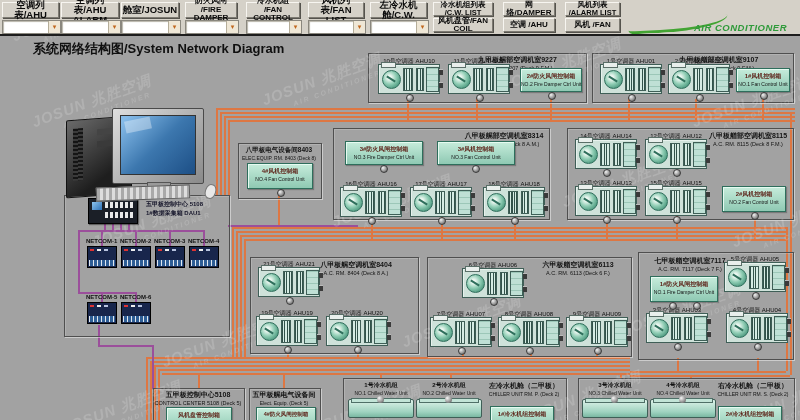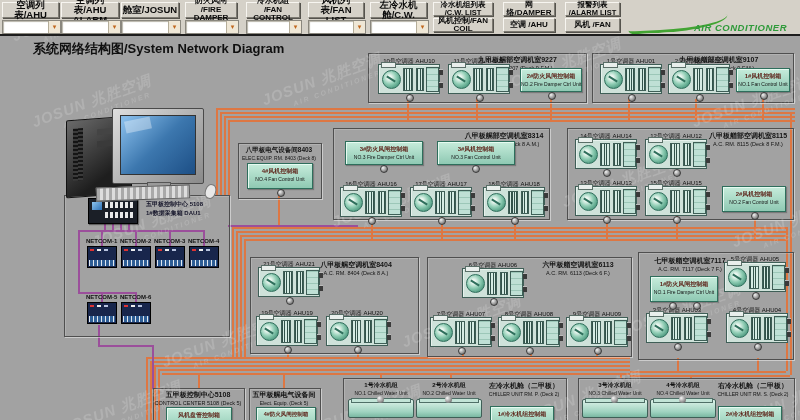--- a/index.html
+++ b/index.html
@@ -124,24 +124,24 @@
       </div>
     <div class="combo" style="left:308px;top:20px;width:56px">
         <div class="arr">▾</div>
       </div>
     <div class="combo" style="left:370px;top:20px;width:57px">
         <div class="arr">▾</div>
       </div>
 
     <button class="tbtn" style="left:433px;top:2px;width:60px;height:14px;font-size:7.5px">冷水机组列表
 /C.W. LIST</button>
-    <button class="tbtn" style="left:433px;top:18px;width:60px;height:14px;font-size:8px">风机控制/FAN COIL</button>
+    <button class="tbtn" style="left:433px;top:18px;width:60px;height:14px;font-size:8px">风机盘管/FAN COIL</button>
     <button class="tbtn" style="left:503px;top:2px;width:52px;height:14px;font-size:8px">网络/DAMPER</button>
     <button class="tbtn" style="left:503px;top:18px;width:52px;height:14px;font-size:8px">空调  /AHU</button>
-    <button class="tbtn" style="left:565px;top:2px;width:55px;height:14px;font-size:7.5px">报警列表
+    <button class="tbtn" style="left:565px;top:2px;width:55px;height:14px;font-size:7.5px">风机列表
 /ALARM LIST</button>
     <button class="tbtn" style="left:565px;top:18px;width:55px;height:14px;font-size:8px">风机  /FAN</button>
 
     <div class="logo">
       <div class="logo-swoosh"></div>
       <div class="logo-tag">AIR CONDITIONER</div>
     </div>
   </div>
 
   <div class="title">系统网络结构图/System Network Diagram</div>

